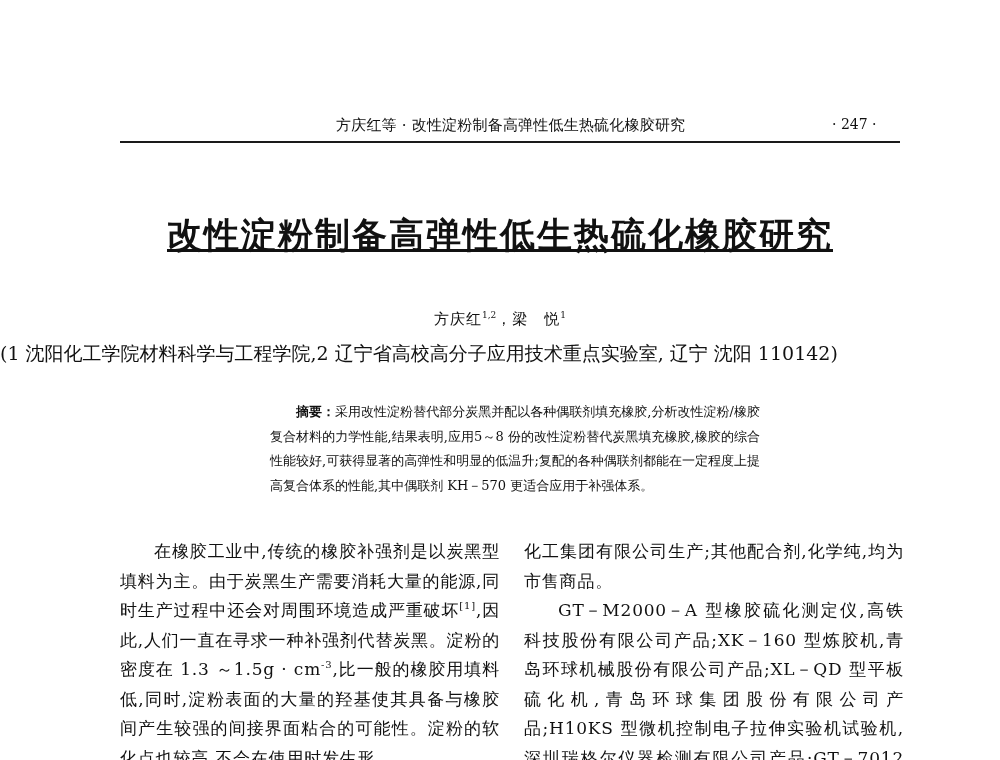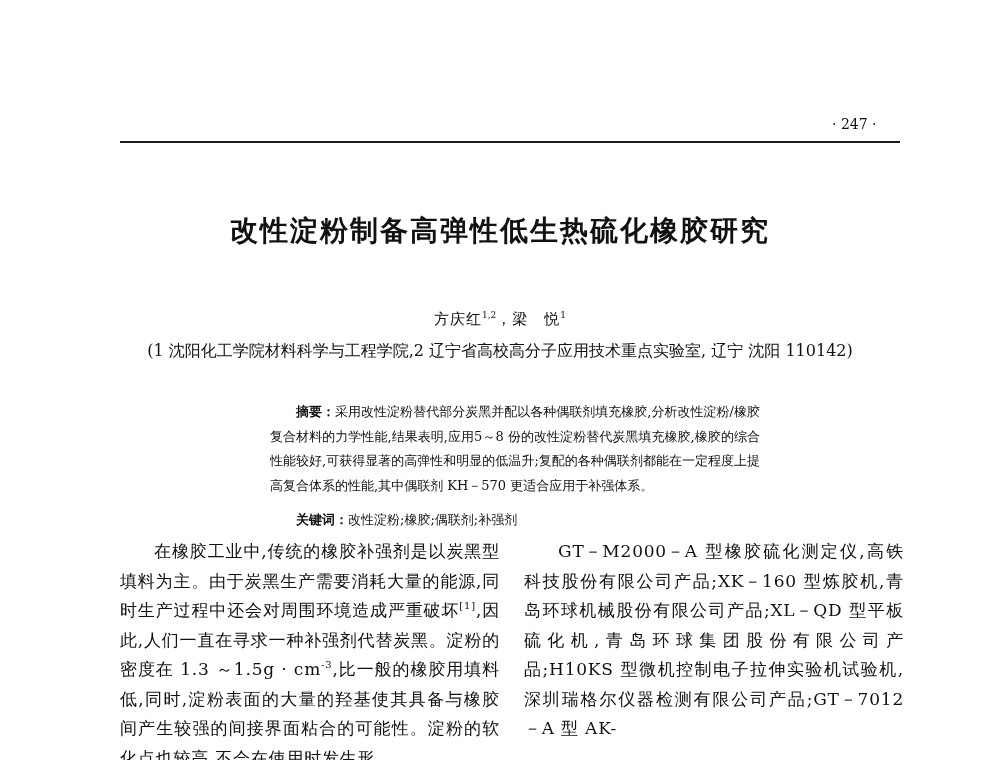--- a/index.html
+++ b/index.html
@@ -1,56 +1,57 @@
 <!DOCTYPE html>
 <html><head>
 <meta charset="utf-8">
 <style>
   html, body { margin: 0; padding: 0; background: #ffffff; }
   body { width: 1000px; height: 760px; position: relative; overflow: hidden; color: #111; font-family: "DejaVu Serif", serif; }
   .running-head { position: absolute; left: 0; top: 116px; width: 1000px; height: 22px; }
   .running-title { position: absolute; left: 336px; top: 0; font-size: 15px; letter-spacing: 0.2px; white-space: nowrap; }
   .page-number { position: absolute; left: 832px; top: 0; font-size: 14px; white-space: nowrap; }
   .head-rule { position: absolute; left: 120px; top: 141px; width: 780px; height: 2px; background: #1a1a1a; }
-  .title { position: absolute; left: 0; width: 1000px; top: 212px; text-align: center; font-family: "DejaVu Sans", sans-serif; font-size: 28px; font-weight: bold; letter-spacing: 2px; }
+  .title { position: absolute; left: 0; width: 1000px; top: 212px; text-align: center; font-family: "DejaVu Sans", sans-serif; font-size: 35px; font-weight: bold; letter-spacing: 2px; text-decoration: underline; }
   .authors { position: absolute; left: 0; width: 1000px; top: 310px; text-align: center; font-size: 15px; letter-spacing: 1px; }
   .authors sup { font-size: 9px; vertical-align: super; letter-spacing: 0; }
-  .affil { position: absolute; left: 0; width: 1000px; top: 341px; text-align: center; font-size: 16px; white-space: nowrap; }
+  .affil { position: absolute; left: 0; width: 1000px; top: 341px; font-size: 19px; white-space: nowrap; }
   .abstract { position: absolute; left: 260px; top: 390px; width: 510px; font-size: 13px; line-height: 24.5px; text-align: justify; }
   .abstract .lead { font-weight: bold; }
   .abstract p { margin: 10px; text-indent: 2em; }
   .keywords { margin-top: 0; text-indent: 2em; }
   .keywords .lead { font-weight: bold; }
   .col { position: absolute; top: 537px; width: 380px; font-size: 17px; line-height: 29.5px; text-align: justify; letter-spacing: 0.8px; }
   .col-left { left: 120px; }
   .col-right { left: 524px; }
   .col p { margin: 0; }
   .indent { text-indent: 2em; }
   .col sup { font-size: 10px; vertical-align: super; line-height: 0; }
 </style>
 </head>
 <body>
 
 <div class="running-head">
+  <span class="running-title">方庆红等 · 改性淀粉制备高弹性低生热硫化橡胶研究</span>
   <span class="page-number">· 247 ·</span>
 </div>
 <div class="head-rule"></div>
 
 <div class="title">改性淀粉制备高弹性低生热硫化橡胶研究</div>
 
 <div class="authors">
   <span>方庆红</span><sup>1,2</sup><span>，</span><span>梁　悦</span><sup>1</sup>
 </div>
 
 <div class="affil">(1 沈阳化工学院材料科学与工程学院,2 辽宁省高校高分子应用技术重点实验室, 辽宁 沈阳 110142)</div>
 
 <div class="abstract">
   <p><span class="lead">摘要：</span><span>采用改性淀粉替代部分炭黑并配以各种偶联剂填充橡胶,分析改性淀粉/橡胶复合材料的力学性能,结果表明,应用5～8 份的改性淀粉替代炭黑填充橡胶,橡胶的综合性能较好,可获得显著的高弹性和明显的低温升;复配的各种偶联剂都能在一定程度上提高复合体系的性能,其中偶联剂 KH－570 更适合应用于补强体系。</span></p>
-  <p class="keywords"><span class="lead">关键词：</span><span>改性淀粉;橡胶;偶联剂;补强剂</span></p>
 </div>
 
 <div class="col col-left">
   <p class="indent"><span>在橡胶工业中,传统的橡胶补强剂是以炭黑型填料为主。由于炭黑生产需要消耗大量的能源,同时生产过程中还会对周围环境造成严重破坏</span><sup>[1]</sup><span>,因此,人们一直在寻求一种补强剂代替炭黑。淀粉的密度在 1.3 ～1.5g · cm</span><sup>-3</sup><span>,比一般的橡胶用填料低,同时,淀粉表面的大量的羟基使其具备与橡胶间产生较强的间接界面粘合的可能性。淀粉的软化点也较高,不会在使用时发生形</span></p>
 </div>
 
 <div class="col col-right">
+  <p>化工集团有限公司生产;其他配合剂,化学纯,均为市售商品。</p>
   <p class="indent">GT－M2000－A 型橡胶硫化测定仪,高铁科技股份有限公司产品;XK－160 型炼胶机,青岛环球机械股份有限公司产品;XL－QD 型平板硫化机,青岛环球集团股份有限公司产品;H10KS 型微机控制电子拉伸实验机试验机,深圳瑞格尔仪器检测有限公司产品;GT－7012－A 型 AK-</p>
 </div>
 
 </body></html>

